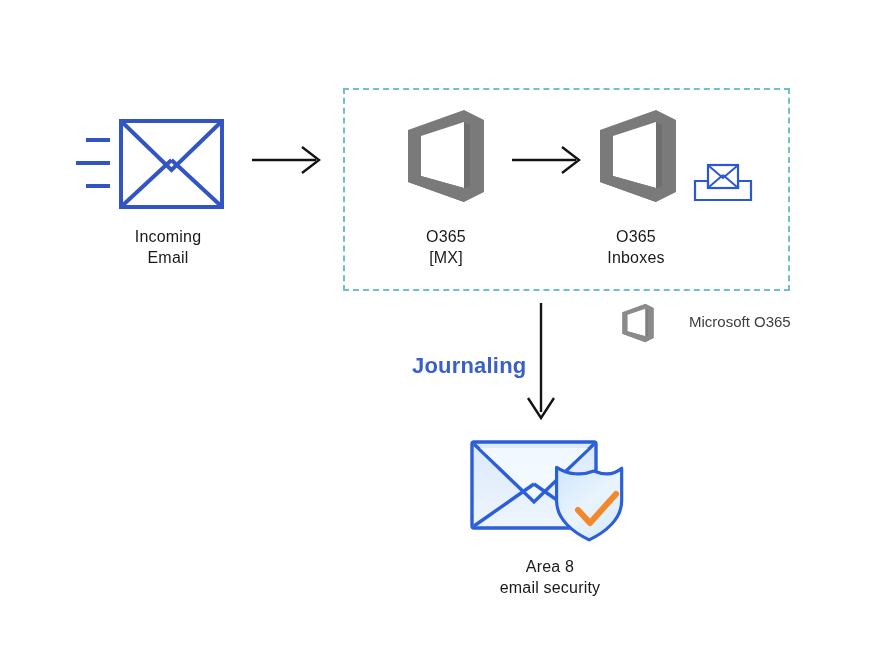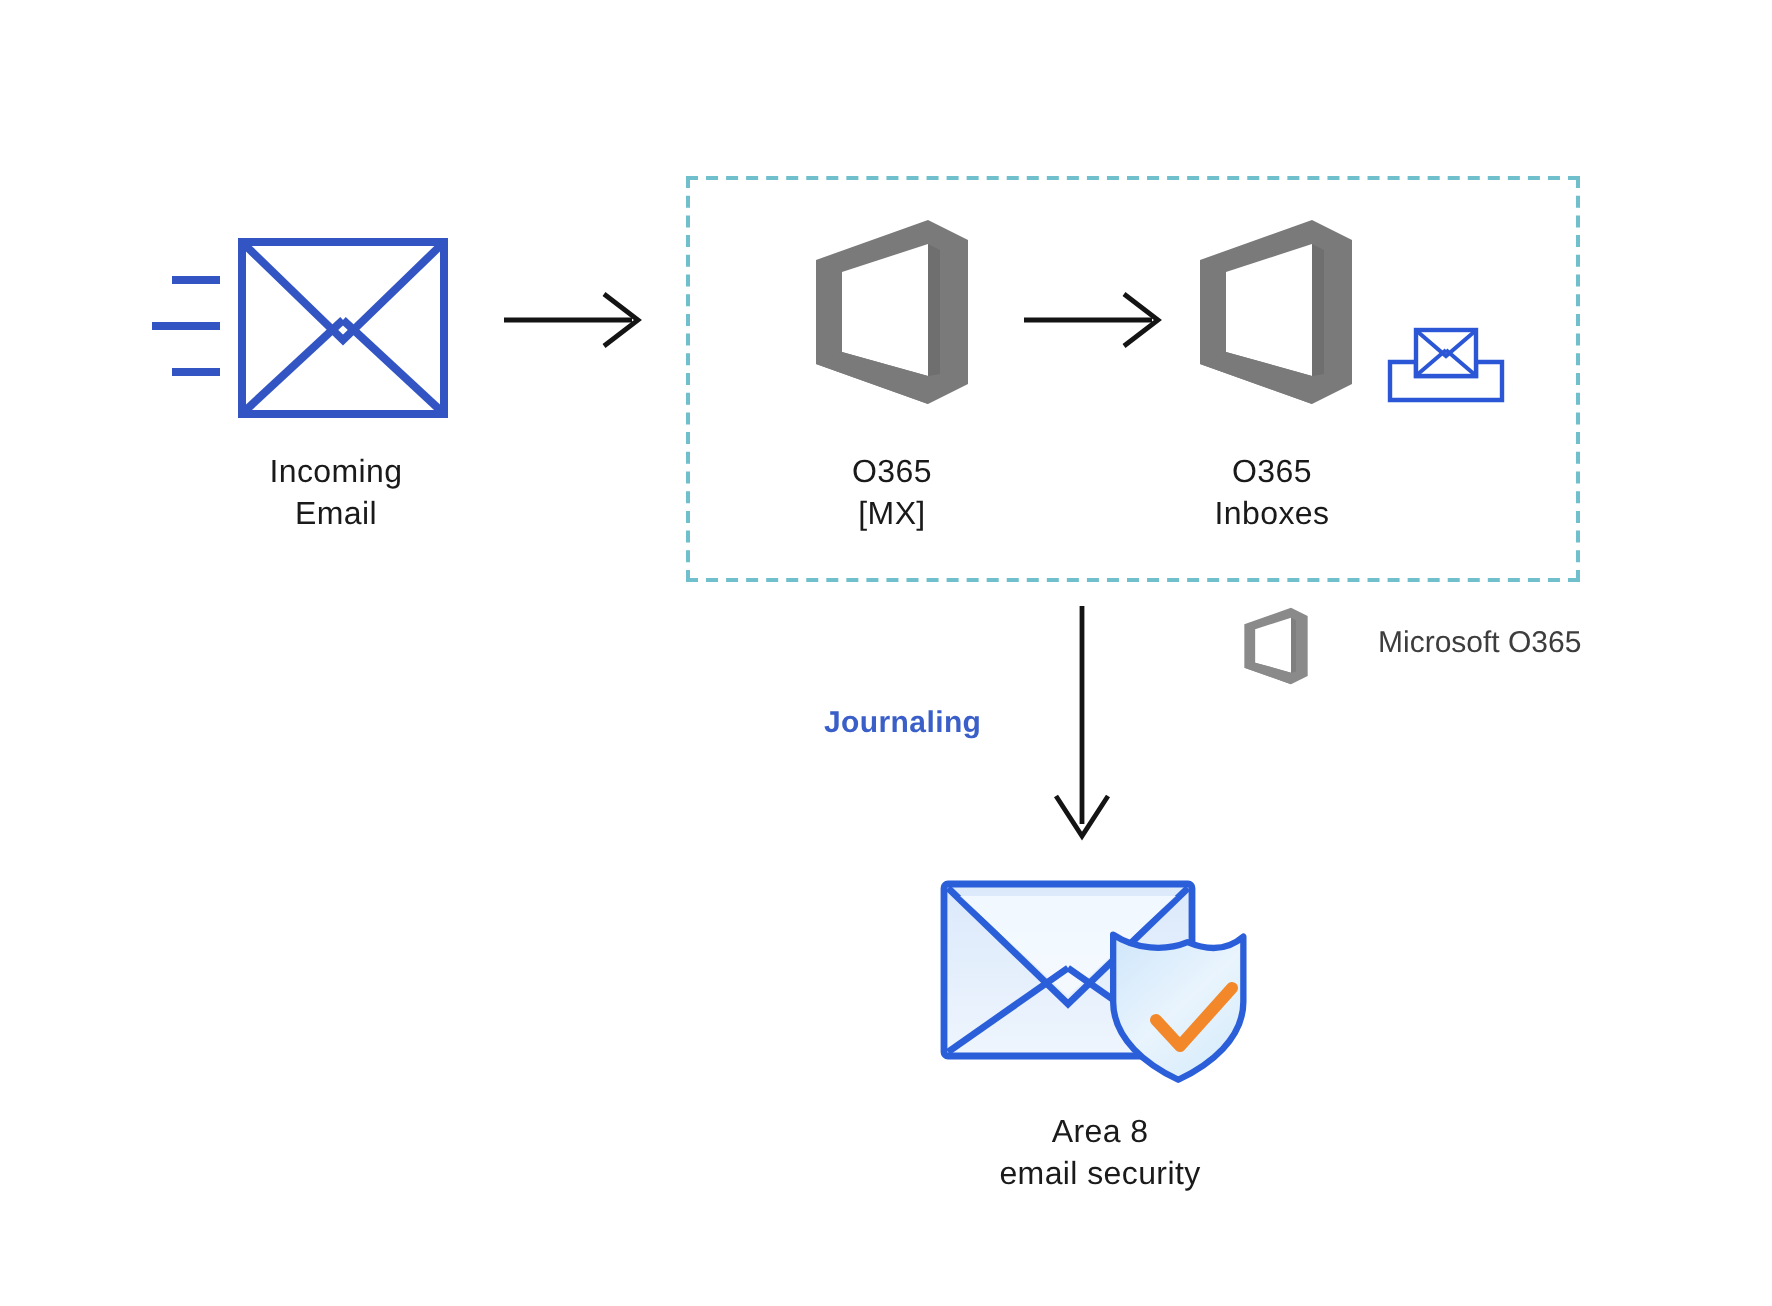--- a/index.html
+++ b/index.html
@@ -65,21 +65,21 @@
   .arrow-right-1 { left: 252px; top: 142px; width: 72px; height: 36px; }
   .arrow-right-2 { left: 512px; top: 142px; width: 72px; height: 36px; }
   .arrow-down-1  { left: 520px; top: 300px; width: 44px; height: 122px; }
 
   
   .journaling-label {
     position: absolute;
     left: 412px;
     top: 353px;
     color: #3a5fc8;
-    font-size: 15px;
+    font-size: 22px;
     font-weight: 600;
     letter-spacing: 0.2px;
     font-family: "Liberation Sans", sans-serif;
   }
 
   
   .legend-text {
     position: absolute;
     left: 665px;
     top: 313px;

